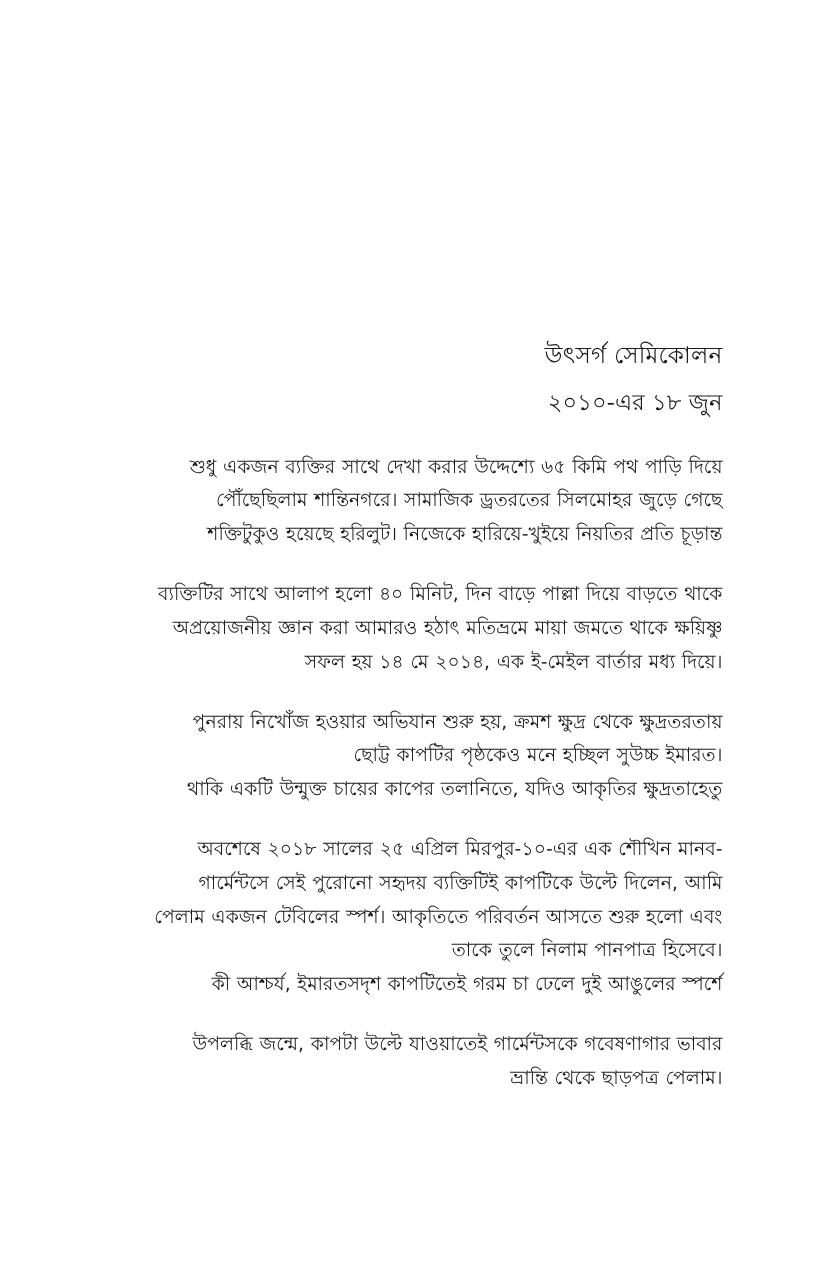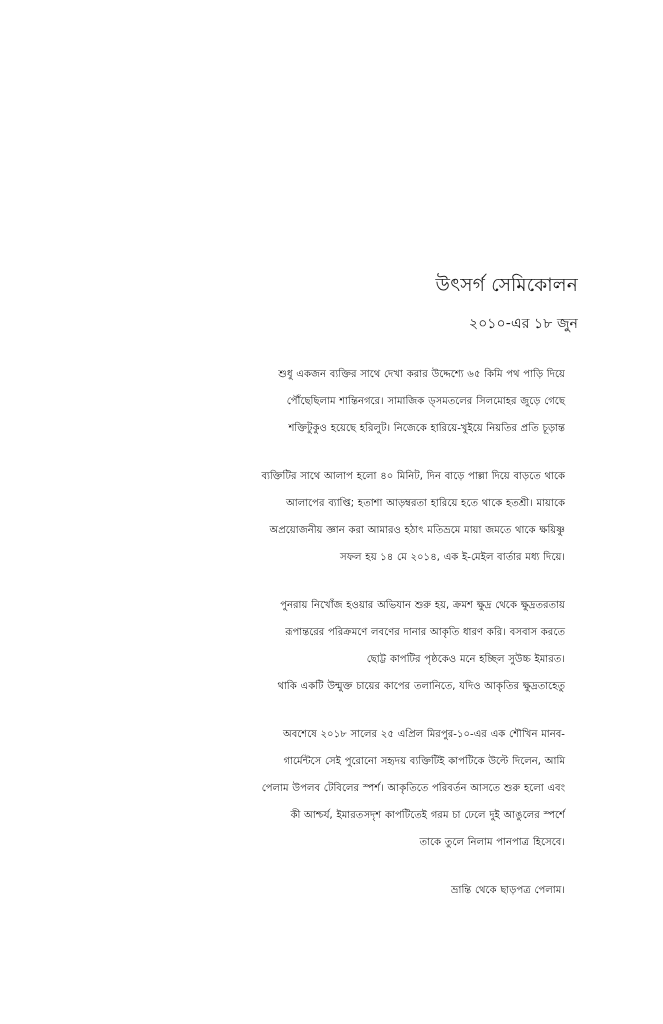--- a/index.html
+++ b/index.html
@@ -32,36 +32,36 @@
 
   .dedication-title {
     font-size: 18.5px;
     line-height: 26px;
     font-weight: 400;
     margin: 0;
     letter-spacing: 0.2px;
   }
 
   .dedication-date {
-    font-size: 14px;
+    font-size: 18px;
     line-height: 22px;
     margin: 14px 0 0 0;
     letter-spacing: 0.1px;
   }
 
   .body-text {
     margin: 0;
     padding: 0;
     list-style: none;
   }
 
   .para {
-    font-size: 10px;
+    font-size: 15px;
     line-height: 27px;
-    margin: 13px;
+    margin: 0;
     text-align: right;
     letter-spacing: 0.05px;
     word-spacing: 0.5px;
   }
 
   .para.first-para { margin-top: 26px; }
   .para + .para { margin-top: 21px; }
 
   
   .line { display: block; white-space: nowrap; }
@@ -72,41 +72,40 @@
 <div class="page" lang="bn" style="background: rgb(255, 255, 255); color: rgb(27, 27, 27);">
   <div class="content">
 
     <h1 class="dedication-title">উৎসর্গ সেমিকোলন</h1>
 
     <p class="dedication-date">২০১০-এর ১৮ জুন</p>
 
     <div class="body-text">
         <p class="para first-para">
           <span class="line">শুধু একজন ব্যক্তির সাথে দেখা করার উদ্দেশ্যে ৬৫ কিমি পথ পাড়ি দিয়ে</span>
-          <span class="line">পৌঁছেছিলাম শান্তিনগরে। সামাজিক ড্সমতলের সিলমোহর জুড়ে গেছে</span>
+          <span class="line">পৌঁছেছিলাম শান্তিনগরে। সামাজিক ড্রতরতের সিলমোহর জুড়ে গেছে</span>
           <span class="line">শক্তিটুকুও হয়েছে হরিলুট। নিজেকে হারিয়ে-খুইয়ে নিয়তির প্রতি চূড়ান্ত</span>
         </p>
         <p class="para">
           <span class="line">ব্যক্তিটির সাথে আলাপ হলো ৪০ মিনিট, দিন বাড়ে পাল্লা দিয়ে বাড়তে থাকে</span>
-          <span class="line">আলাপের ব্যাপ্তি; হতাশা আড়ম্বরতা হারিয়ে হতে থাকে হতশ্রী। মায়াকে</span>
           <span class="line">অপ্রয়োজনীয় জ্ঞান করা আমারও হঠাৎ মতিভ্রমে মায়া জমতে থাকে ক্ষয়িষ্ণু</span>
           <span class="line">সফল হয় ১৪ মে ২০১৪, এক ই-মেইল বার্তার মধ্য দিয়ে।</span>
         </p>
         <p class="para">
           <span class="line">পুনরায় নিখোঁজ হওয়ার অভিযান শুরু হয়, ক্রমশ ক্ষুদ্র থেকে ক্ষুদ্রতরতায়</span>
-          <span class="line">রূপান্তরের পরিক্রমণে লবণের দানার আকৃতি ধারণ করি। বসবাস করতে</span>
           <span class="line">ছোট্ট কাপটির পৃষ্ঠকেও মনে হচ্ছিল সুউচ্চ ইমারত।</span>
           <span class="line">থাকি একটি উন্মুক্ত চায়ের কাপের তলানিতে, যদিও আকৃতির ক্ষুদ্রতাহেতু</span>
         </p>
         <p class="para">
           <span class="line">অবশেষে ২০১৮ সালের ২৫ এপ্রিল মিরপুর-১০-এর এক শৌখিন মানব-</span>
           <span class="line">গার্মেন্টসে সেই পুরোনো সহৃদয় ব্যক্তিটিই কাপটিকে উল্টে দিলেন, আমি</span>
-          <span class="line">পেলাম উপলব টেবিলের স্পর্শ। আকৃতিতে পরিবর্তন আসতে শুরু হলো এবং</span>
+          <span class="line">পেলাম একজন টেবিলের স্পর্শ। আকৃতিতে পরিবর্তন আসতে শুরু হলো এবং</span>
+          <span class="line">তাকে তুলে নিলাম পানপাত্র হিসেবে।</span>
           <span class="line">কী আশ্চর্য, ইমারতসদৃশ কাপটিতেই গরম চা ঢেলে দুই আঙুলের স্পর্শে</span>
-          <span class="line">তাকে তুলে নিলাম পানপাত্র হিসেবে।</span>
         </p>
         <p class="para">
+          <span class="line">উপলব্ধি জন্মে, কাপটা উল্টে যাওয়াতেই গার্মেন্টসকে গবেষণাগার ভাবার</span>
           <span class="line">ভ্রান্তি থেকে ছাড়পত্র পেলাম।</span>
         </p>
       </div>
 
   </div>
 </div>
 
 </body></html>

